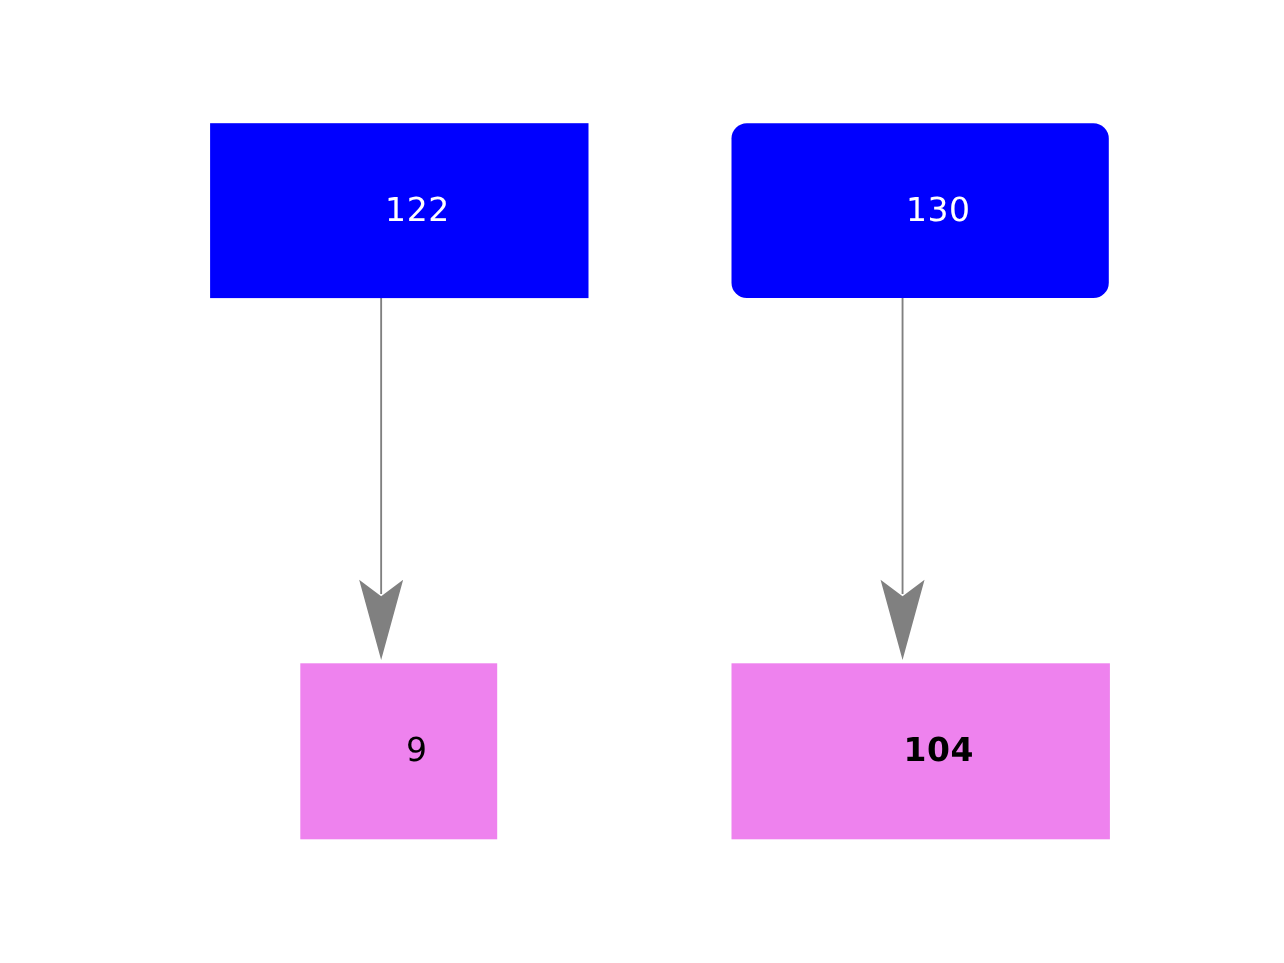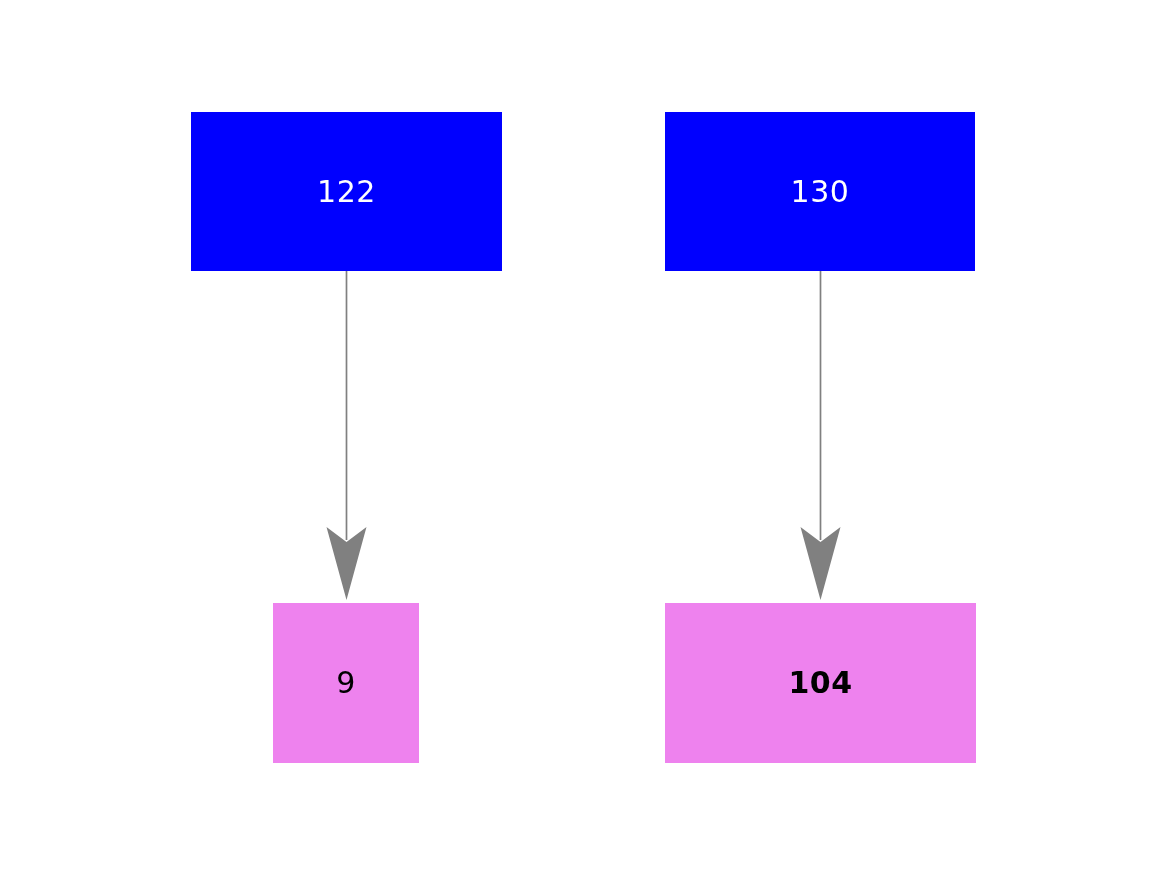--- a/index.html
+++ b/index.html
@@ -24,20 +24,21 @@
     pointer-events: none;
   }
   .node {
     position: absolute;
     display: flex;
     align-items: center;
     justify-content: center;
     font-size: 30px;
     line-height: 1;
     letter-spacing: 0.5px;
+    padding-left: 33px;
   }
   .node-source-1 { left: 191px; top: 112px; width: 311px; height: 159px; }
   .node-source-2 { left: 665px; top: 112px; width: 310px; height: 159px; }
   .node-target-1 { left: 273px; top: 603px; width: 146px; height: 160px; }
   .node-target-2 { left: 665px; top: 603px; width: 311px; height: 160px; }
 </style>
 </head>
 <body>
 
 <div class="canvas">
@@ -50,21 +51,21 @@
     <g>
       <line x1="820.5" y1="271" x2="820.5" y2="540" stroke-width="1.7" stroke="#808080"></line>
       <polygon points="800.5,527 820.5,542 840.5,527 820.5,600" fill="#808080"></polygon>
     </g>
   </svg>
 
   <div class="node node-source-1" style="background-color: rgb(0, 0, 255); color: rgb(255, 255, 255);">
     <span>122</span>
   </div>
 
-  <div class="node node-source-2" style="background-color: rgb(0, 0, 255); color: rgb(255, 255, 255);">
+  <div class="node node-source-2" style="background-color: rgb(0, 0, 255); color: rgb(255, 255, 255); border-radius: 14px;">
     <span>130</span>
   </div>
 
   <div class="node node-target-1" style="background-color: rgb(238, 130, 238); color: rgb(0, 0, 0);">
     <span>9</span>
   </div>
 
   <div class="node node-target-2" style="background-color: rgb(238, 130, 238); color: rgb(0, 0, 0); font-weight: bold;">
     <span>104</span>
   </div>

